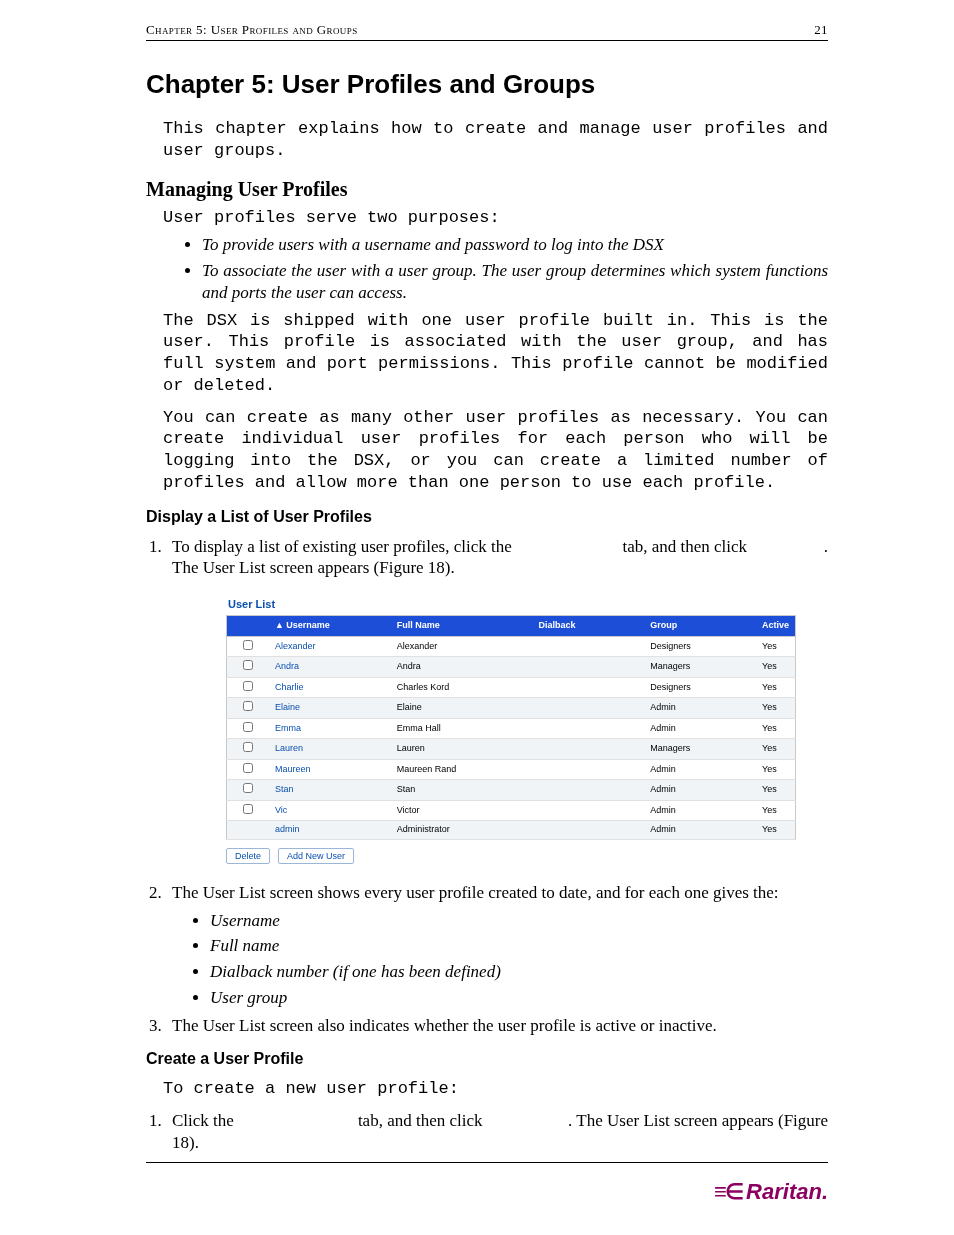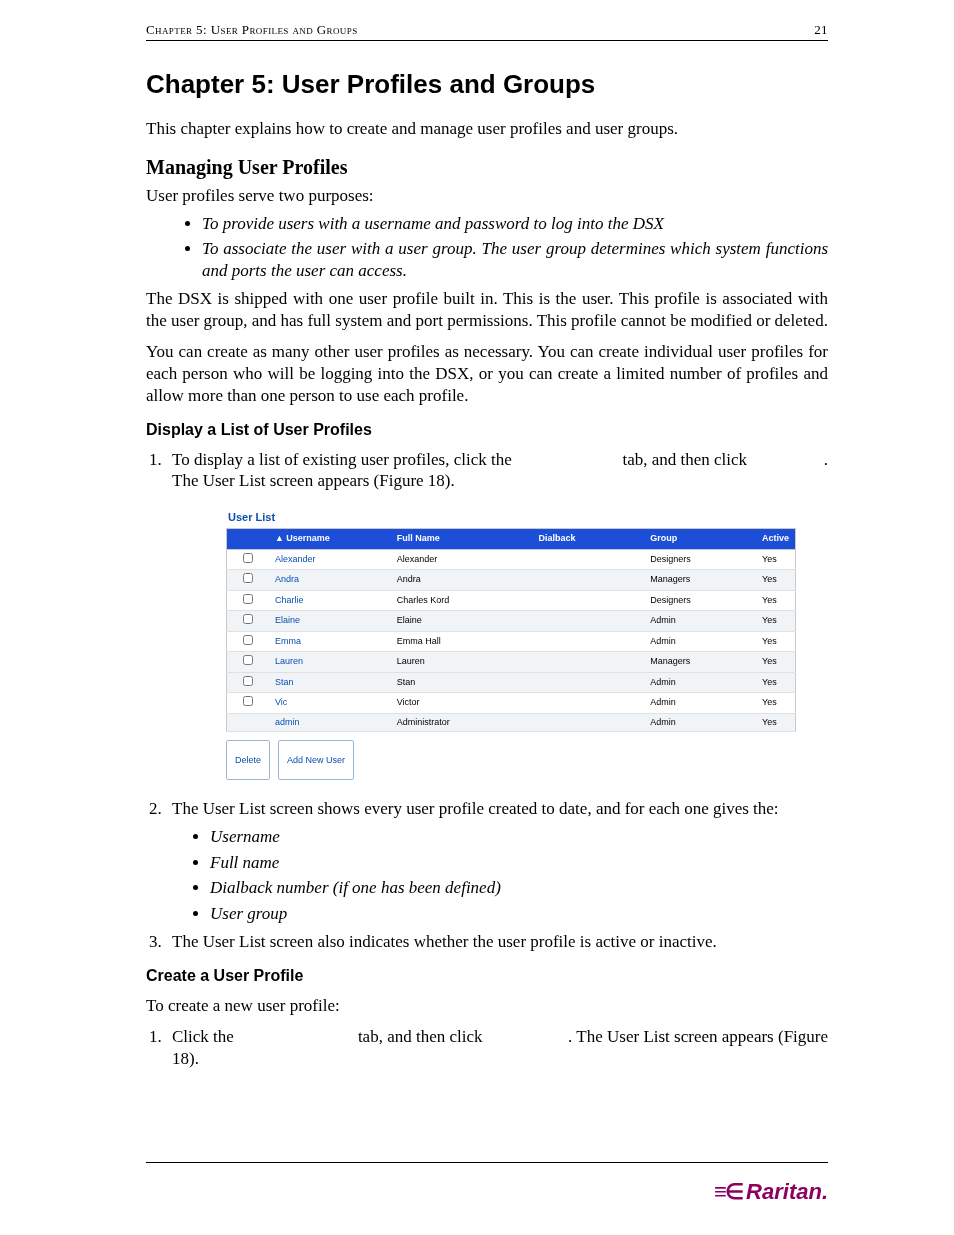--- a/index.html
+++ b/index.html
@@ -43,23 +43,24 @@
     font-size: 20px;
     margin: 16px 0 6px 0;
   }
   h3.subsection {
     font-family: Arial, Helvetica, sans-serif;
     font-weight: 900;
     font-size: 16px;
     margin: 14px 0 10px 0;
   }
   p.body {
-    margin: 6px 0 10px 0;
+    margin: 6px 0 10px 17px;
     line-height: 1.28;
     text-align: justify;
+    font-family: Liberation Mono, monospace;
   }
   ul.bullets {
     list-style-type: disc;
     margin: 6px 0 6px 56px;
     padding: 0;
     font-style: italic;
   }
   ul.bullets li {
     margin: 4px 0;
     text-align: justify;
@@ -116,21 +117,21 @@
     display: flex;
     gap: 8px;
   }
   .figure-btn {
     font-family: Arial, sans-serif;
     font-size: 9px;
     color: #0a4fb0;
     background: #fff;
     border: 1px solid #9ab7d6;
     border-radius: 2px;
-    padding: 14px 8px;
+    padding: 2px 8px;
   }
   .u-link { color: #0a4fb0; }
 
   .footer-rule {
     border: none;
     border-top: 1.5px solid #000;
     margin: 0;
     position: absolute;
     left: 140px;
     right: 120px;
@@ -248,20 +249,28 @@
                 <td>Yes</td>
               </tr>
               <tr class="alt">
                 <td style="text-align:center"><input type="checkbox" style=""></td>
                 <td><span class="u-link">Lauren</span></td>
                 <td>Lauren</td>
                 <td></td>
                 <td>Managers</td>
                 <td>Yes</td>
               </tr>
+              <tr>
+                <td style="text-align:center"><input type="checkbox" style=""></td>
+                <td><span class="u-link">Maureen</span></td>
+                <td>Maureen Rand</td>
+                <td></td>
+                <td>Admin</td>
+                <td>Yes</td>
+              </tr>
               <tr class="alt">
                 <td style="text-align:center"><input type="checkbox" style=""></td>
                 <td><span class="u-link">Stan</span></td>
                 <td>Stan</td>
                 <td></td>
                 <td>Admin</td>
                 <td>Yes</td>
               </tr>
               <tr>
                 <td style="text-align:center"><input type="checkbox" style=""></td>

